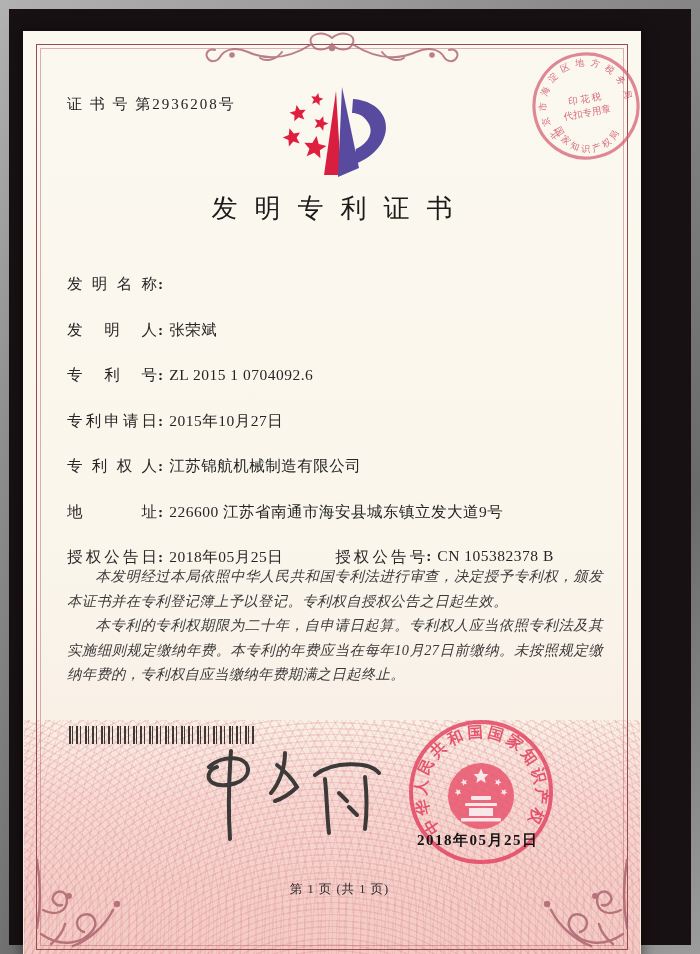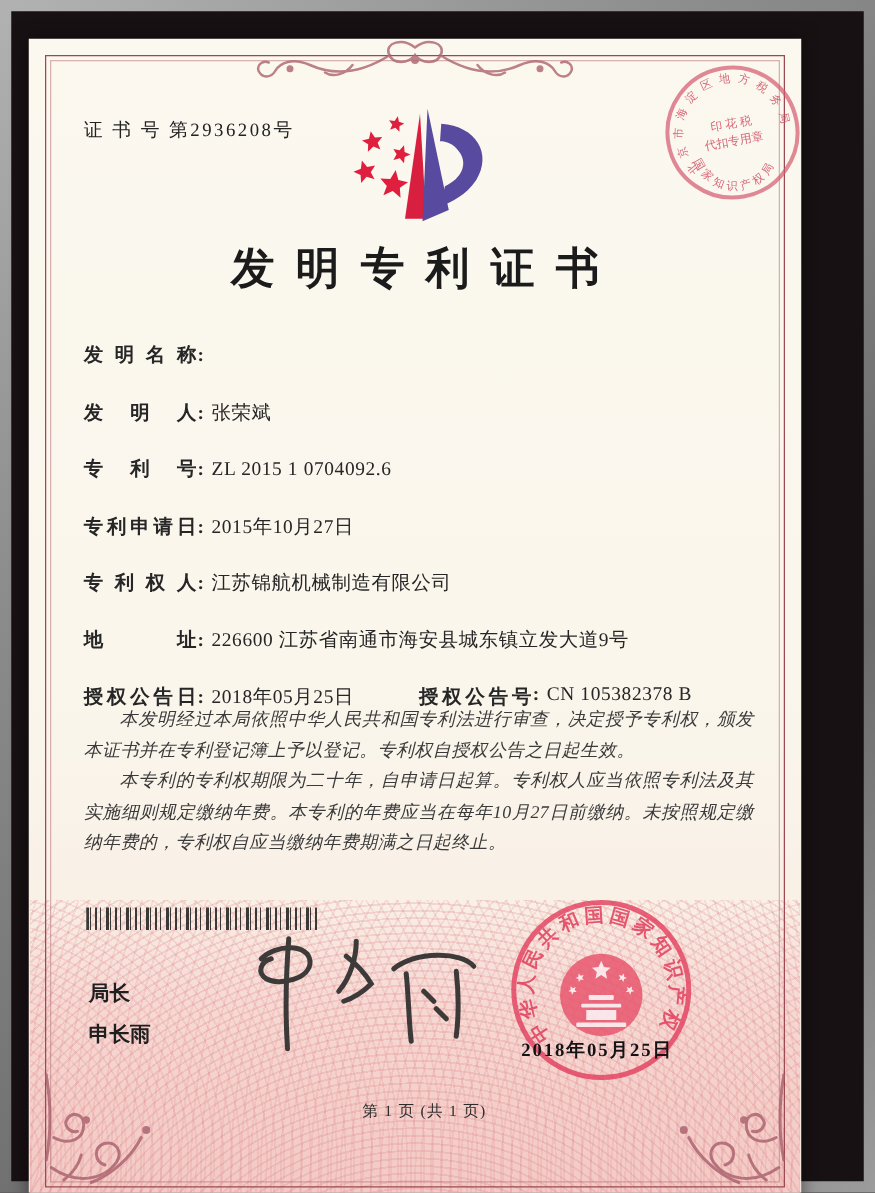--- a/index.html
+++ b/index.html
@@ -30,26 +30,26 @@
   .corner-bl { left:6px; }
   .corner-br { right:6px; transform:scaleX(-1); }
 
   
   .cert-no { position:absolute; left:44px; top:64px; font-size:15px; letter-spacing:2px; color:#222; }
 
   .stamp { position:absolute; left:506px; top:18px; transform:rotate(-10deg); opacity:.88; }
 
   .logo { position:absolute; left:252px; top:52px; }
 
-  .title { position:absolute; top:160px; width:100%; text-align:center; font-size:35px; font-weight:bold;
+  .title { position:absolute; top:160px; width:100%; text-align:center; font-size:26px; font-weight:normal;
            color:#1b1b1b; letter-spacing:17px; padding-left:17px; }
 
   .fields { position:absolute; left:44px; top:243px; width:540px; font-size:15.5px; color:#262626; }
   .row { display:flex; align-items:baseline; margin-bottom:24.5px; }
-  .lbl { display:inline-block; width:90px; text-align:justify; text-align-last:justify; font-weight:700; }
+  .lbl { display:inline-block; width:90px; text-align:justify; text-align-last:justify; font-weight:400; }
   .colon { margin:0 6px 0 1px; font-weight:600; }
   .val { letter-spacing:.5px; }
   .grant-row { display:flex; }
   .grant-no-grp { margin-left:52px; display:flex; align-items:flex-start; }
 
   .paras { position:absolute; left:44px; top:521px; width:536px; font-size:14.3px; line-height:1.72;
            color:#3a3a3a; font-style:italic; text-align:justify; letter-spacing:.4px;margin-top:12px; }
   .para { text-indent:2em; }
 
   .barcode { position:absolute; left:46px; top:695px; width:186px; height:18px; opacity:.85;
@@ -196,24 +196,20 @@
       </div>
     </div>
 
     <div class="paras">
       <div class="para">本发明经过本局依照中华人民共和国专利法进行审查，决定授予专利权，颁发本证书并在专利登记簿上予以登记。专利权自授权公告之日起生效。</div>
       <div class="para">本专利的专利权期限为二十年，自申请日起算。专利权人应当依照专利法及其实施细则规定缴纳年费。本专利的年费应当在每年10月27日前缴纳。未按照规定缴纳年费的，专利权自应当缴纳年费期满之日起终止。</div>
     </div>
 
     <div class="barcode"></div>
 
-    <div class="director">
-      <div>局长</div>
-      <div>申长雨</div>
-    </div>
 
     <svg class="sig" width="210" height="110" viewBox="0 0 210 110">
       <g stroke="#2a2a2a" stroke-width="4" fill="none" stroke-linecap="round" opacity=".9">
         <path d="M58,14 C56,40 55,72 57,102"></path>
         <path d="M36,30 C48,18 74,18 75,32 C76,46 50,52 40,46 C32,41 36,32 44,30"></path>
         <path d="M112,16 C112,28 108,44 98,56"></path>
         <path d="M104,28 C112,34 118,40 124,50 C116,58 108,62 102,64"></path>
         <path d="M142,38 C160,24 196,24 206,36"></path>
         <path d="M152,42 C154,62 154,80 156,96"></path>
         <path d="M192,40 C194,58 194,76 192,92"></path>

